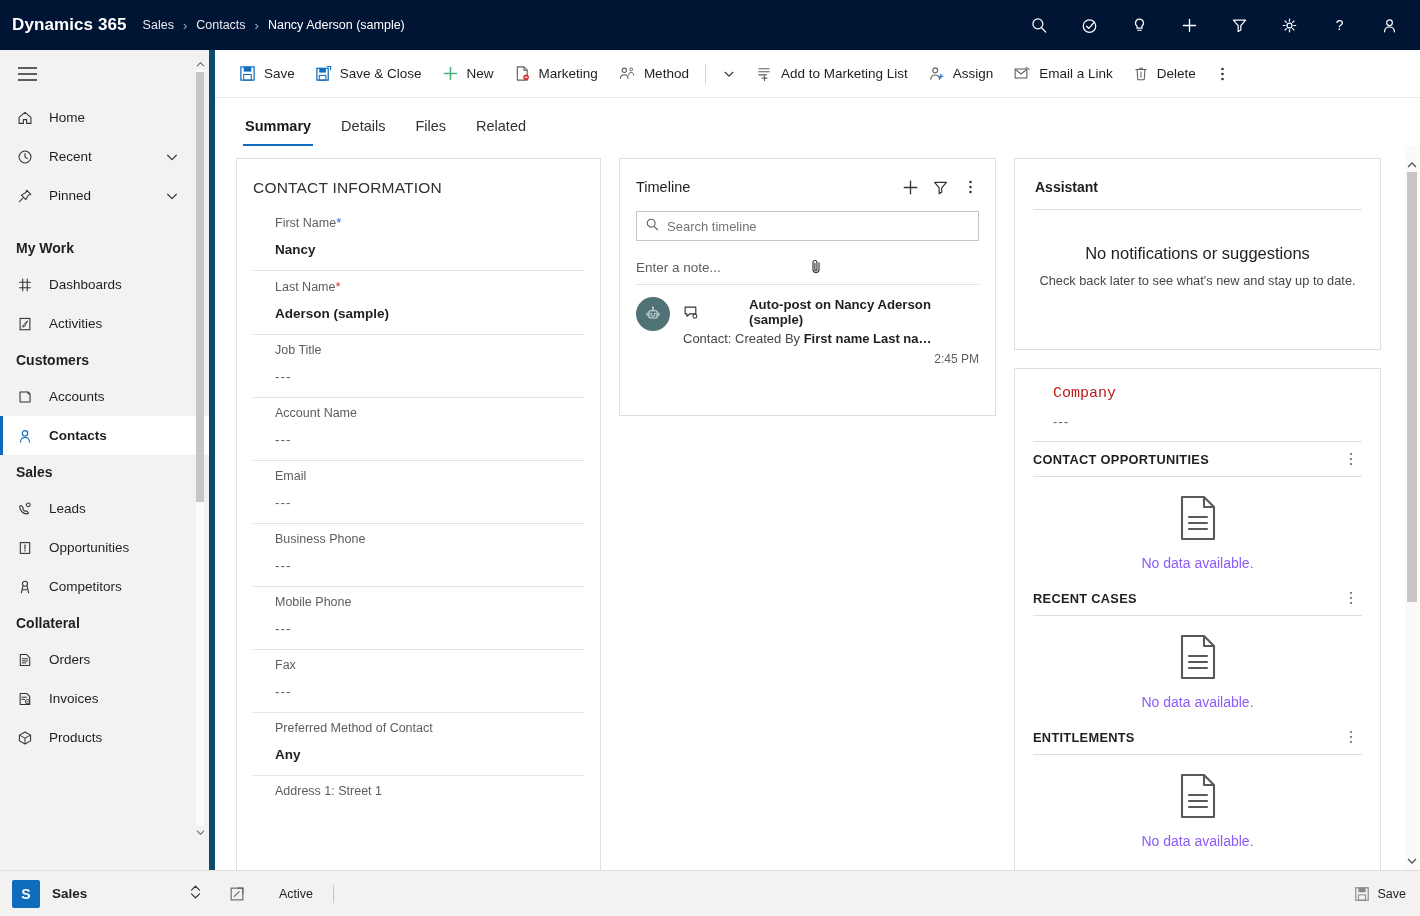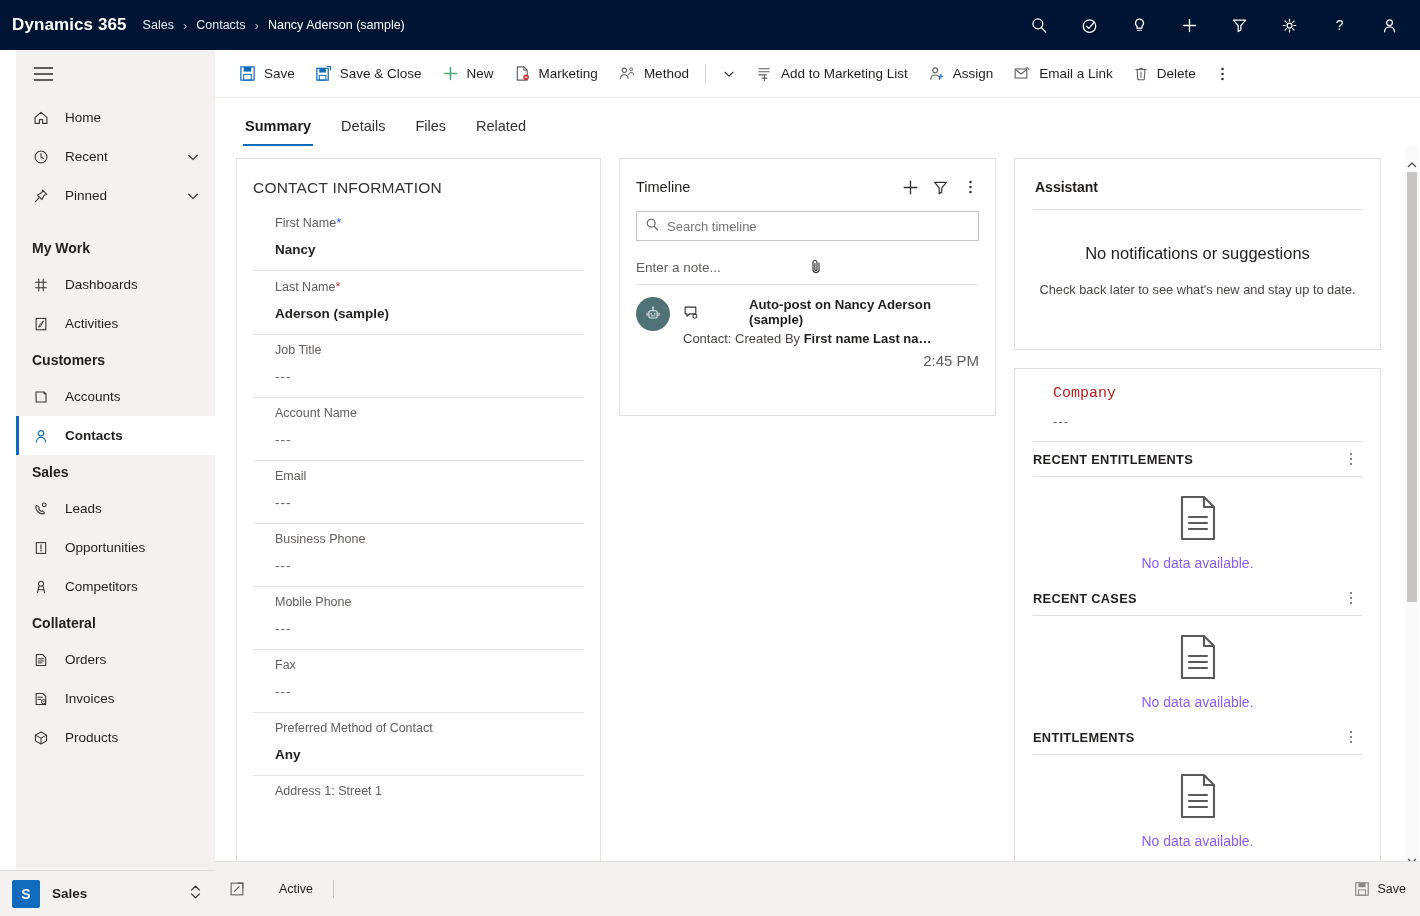--- a/index.html
+++ b/index.html
@@ -31,22 +31,22 @@
     display: flex; align-items: center;
   }
   .top-icon {
     width: 50px; height: 50px; display: flex;
     align-items: center; justify-content: center; cursor: pointer;
   }
   .top-icon svg { display: block; }
 
   
   .sidebar {
-    position: absolute; top: 50px; left: 16px; width: 215px; height: 820px;
-    background: #f3f2f1; border-right: 1px solid #0c4a6e;
+    position: absolute; top: 50px; left: 0; width: 215px; height: 820px;
+    background: #f3f2f1; border-right: 6px solid #0c4a6e;
     overflow: hidden;
   }
   .hamburger {
     width: 48px; height: 48px; display: flex; flex-direction: column;
     justify-content: center; align-items: center; gap: 4px;
     margin-left: 3px; cursor: pointer;
   }
   .hamburger i { display: block; width: 19px; height: 2px; background: #605e5c; }
 
   .nav-item {
@@ -180,28 +180,28 @@
   .tl-avatar {
     width: 34px; height: 34px; border-radius: 50%; background: #4f7276;
     flex: 0 0 34px; display: flex; align-items: center; justify-content: center;
   }
   .tl-body { margin-left: 13px; flex: 1; }
   .tl-line1 { display: flex; align-items: center; gap: 41px; }
   .tl-line1 .post-icon { margin-right: 8px; display: flex; }
   .tl-line1 .t { font-size: 13.2px; color: #201f1e; font-weight: 600; }
   .tl-line2 { font-size: 13px; color: #484644; margin-top: 4px; }
   .tl-line2 b { color: #201f1e; }
-  .tl-time { font-size: 15px; color: #605e5c; text-align: right; margin-top: 6px; }
+  .tl-time { font-size: 12px; color: #605e5c; text-align: right; margin-top: 6px; }
 
   
   #assistant-card { left: 799px; top: 12px; width: 367px; height: 192px; }
   .as-title { font-size: 14px; font-weight: 600; color: #201f1e; padding: 20px 0 0 20px; }
   .as-rule { margin: 14px 18px 0 18px; height: 1px; background: #e1dfdd; }
   .as-h { text-align: center; font-size: 16.5px; color: #201f1e; margin-top: 34px; }
-  .as-p { text-align: center; font-size: 12.8px; color: #484644; margin-top: 19px; }
+  .as-p { text-align: center; font-size: 12.8px; color: #484644; margin-top: 10px; }
 
   
   #rel-card { left: 799px; top: 222px; width: 367px; height: 520px; }
   .rel-field { margin: 0 18px; padding: 16px 0 0 0; }
   .rel-label { font-size: 15px; color: #b91c1c; padding-left: 20px; font-family: Liberation Mono, monospace; }
   .rel-value { font-size: 13px; color: #605e5c; padding-left: 20px; margin-top: 12px; letter-spacing: 1px; }
   .rel-sep { margin: 12px 18px 0 18px; height: 1px; background: #e1dfdd; }
   .sec-head {
     display: flex; align-items: center; margin: 0 18px; height: 34px;
   }
@@ -212,21 +212,21 @@
   .empty-block { padding: 18px 0 10px 0; text-align: center; }
   .empty-block .et { font-size: 14px; color: #8b5cf6; margin-top: 10px; }
 
   
   .canvas-sb { position: absolute; right: 1px; top: 0; width: 14px; height: 724px; background: #fafafa; }
   .canvas-sb .cs-thumb { position: absolute; left: 2px; width: 10px; background: #c8c6c4; }
   .canvas-sb .cs-arrow { position: absolute; left: 1px; width: 12px; height: 14px; display: flex; align-items: center; justify-content: center; }
 
   
   .statusbar {
-    position: absolute; bottom: 0; left: 215px; width: 1205px; height: 55px;
+    position: absolute; bottom: 0; left: 215px; width: 1205px; height: 46px;
     background: #f3f2f1; border-top: 1px solid #e1dfdd;
     display: flex; align-items: center; padding: 0 14px;
   }
   .st-icon { width: 26px; display: flex; align-items: center; }
   .st-text { font-size: 12.5px; color: #201f1e; margin-left: 24px; }
   .st-bar { width: 1px; height: 18px; background: #c8c6c4; margin-left: 20px; }
   .st-save {
     margin-left: auto; display: flex; align-items: center;
     font-size: 12.5px; color: #201f1e; cursor: pointer;
   }
@@ -730,21 +730,21 @@
   </div>
 
   <div class="card" id="rel-card">
     <div class="rel-field">
       <div class="rel-label">Company</div>
       <div class="rel-value">---</div>
     </div>
     <div class="rel-sep"></div>
 
     <div class="sec-head">
-      <div class="sh-t">RECENT ENTITLEMENTS</div>
+      <div class="sh-t">CONTACT OPPORTUNITIES</div>
       <div class="sec-dots">
         <svg width="4" height="16" viewBox="0 0 4 16">
             <circle cx="2" cy="3" r="1.1" fill="#666"></circle>
             <circle cx="2" cy="8" r="1.1" fill="#666"></circle>
             <circle cx="2" cy="13" r="1.1" fill="#666"></circle>
           </svg>
       </div>
     </div>
     <div class="rel-sep" style="margin-top:0"></div>
     <div class="empty-block">

